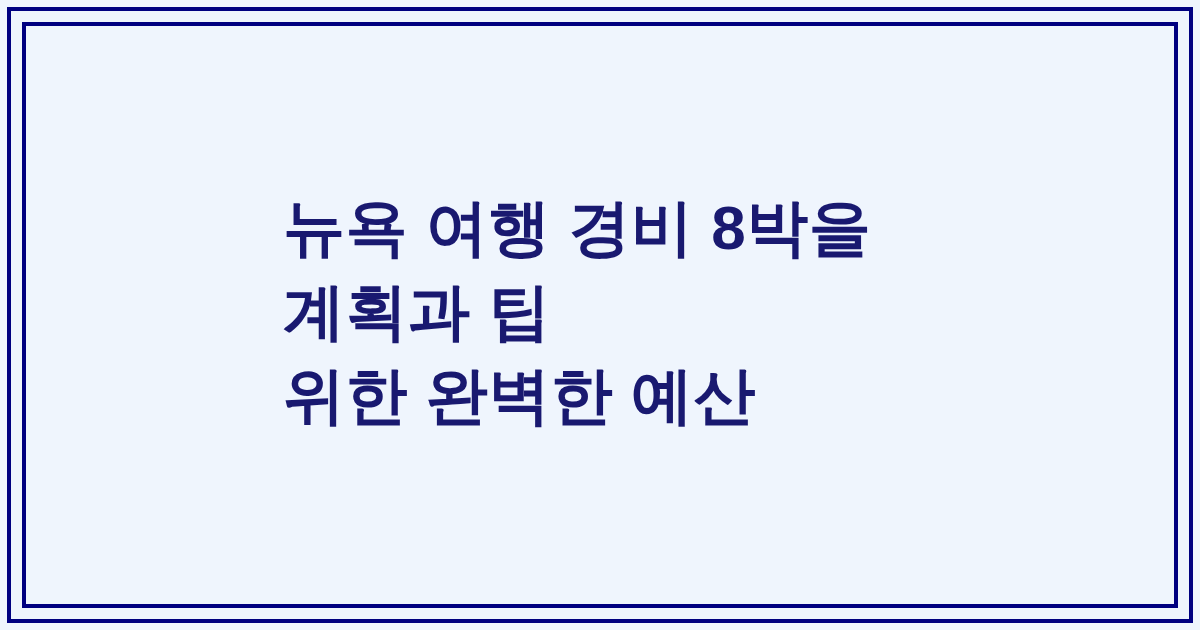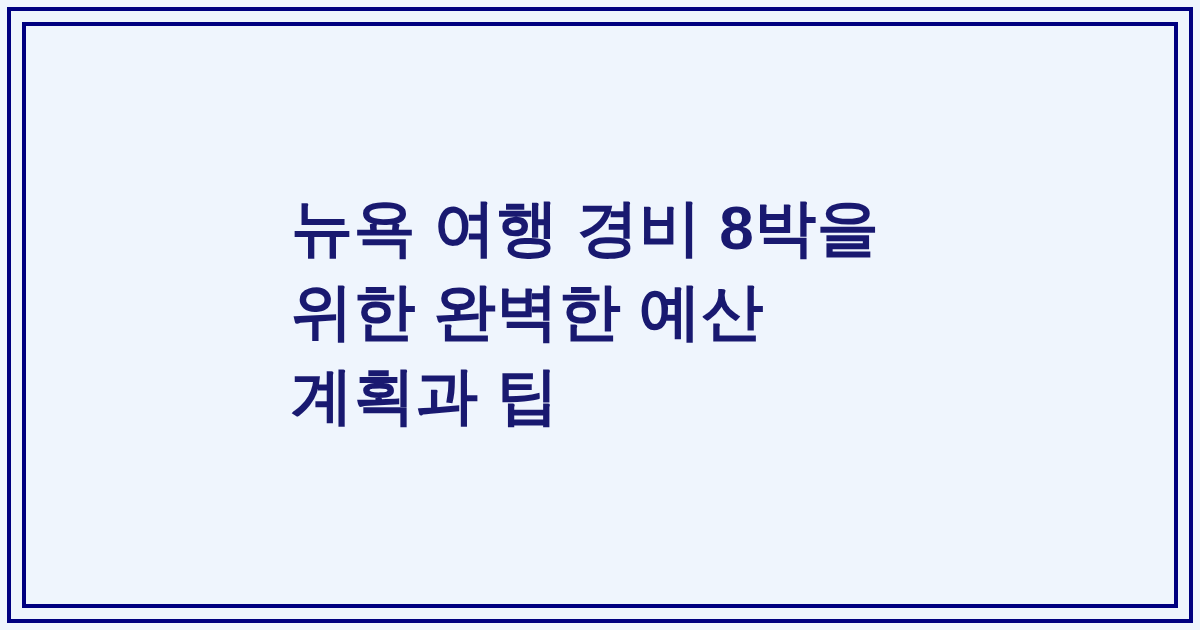--- a/index.html
+++ b/index.html
@@ -46,21 +46,20 @@
     box-sizing: border-box;
     pointer-events: none;
   }
 
   
   .headline-block {
     position: absolute;
     left: 283px;
     top: 186px;
     width: 700px;
-    margin-left: 8px;
   }
 
   .headline-line {
     display: block;
     font-size: 62px;
     font-weight: 700;
     line-height: 84px;
     color: #191970;
     letter-spacing: 0.5px;
     white-space: nowrap;
@@ -70,17 +69,17 @@
 </head>
 <body>
 
 <div class="banner">
 
   <div class="frame-outer"></div>
   <div class="frame-inner"></div>
 
   <div class="headline-block">
     <span class="headline-line">뉴욕 여행 경비 8박을</span>
+    <span class="headline-line">계획과 팁</span>
     <span class="headline-line">위한 완벽한 예산</span>
-    <span class="headline-line">계획과 팁</span>
   </div>
 
 </div>
 
 </body></html>

